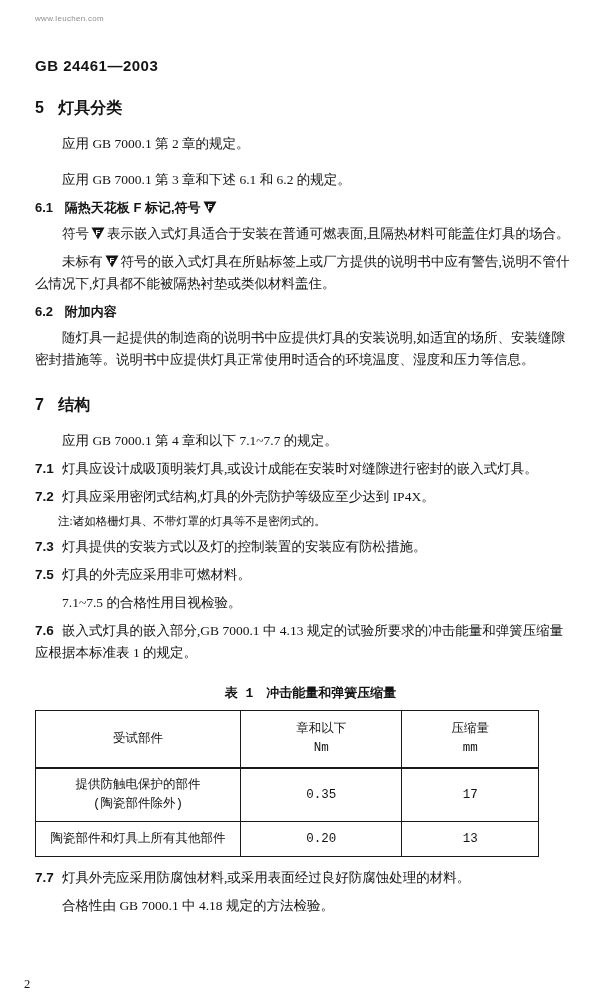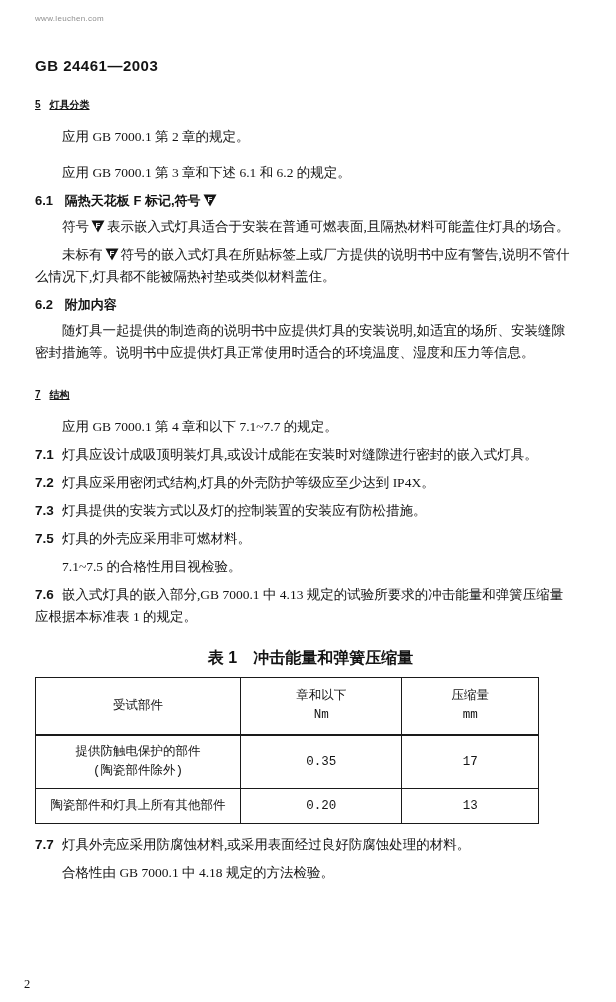--- a/index.html
+++ b/index.html
@@ -8,34 +8,34 @@
     font-family:"Liberation Serif","DejaVu Serif",serif;
     -webkit-font-smoothing:antialiased;
   }
   .page{position:relative;width:616px;height:1002px;overflow:hidden;
         padding:14px 30px 0 35px;box-sizing:border-box;}
   .watermark{font-family:"Liberation Sans","DejaVu Sans",sans-serif;
         font-size:8px;color:#8f8f8f;letter-spacing:.3px;}
   .doc-code{margin-top:34px;font-size:15px;font-weight:bold;
         font-family:"Liberation Sans","DejaVu Sans",sans-serif;letter-spacing:.5px;}
   h2.sec{font-family:"Liberation Sans","DejaVu Sans",sans-serif;
-        font-size:10px;font-weight:bold;margin:24px 0 0 0;text-decoration:underline;}
+        font-size:16px;font-weight:bold;margin:24px 0 0 0;}
   h3.sub{font-family:"Liberation Sans","DejaVu Sans",sans-serif;
         font-size:13px;font-weight:bold;margin:8px 0 0 0;}
   h2.sec .num,h3.sub .num{margin-right:.9em;}
   p{margin:6px 10px 0 0;font-size:13.5px;line-height:22px;}
   p.indent{text-indent:2em;}
   p.spaced{margin-top:14px;}
   p.clause{text-indent:0;}
   .clause .num{font-family:"Liberation Sans","DejaVu Sans",sans-serif;
         font-weight:bold;margin-right:.6em;}
   p.note{font-size:11.5px;line-height:18px;margin:4px 0 0 0;padding-left:2em;}
   .fsym{display:inline-block;vertical-align:-2px;margin:0 2px;}
-  .tbl-title{margin-top:20px;text-align:center;font-size:16px;font-weight:bold;
-        font-family:Liberation Sans, sans-serif;}
+  .tbl-title{margin-top:20px;text-align:center;font-size:13px;font-weight:bold;
+        font-family:Liberation Mono, monospace;}
   table.t1{width:504px;margin:8px 0 0 0;border-collapse:collapse;
         border:1.6px solid #1a1a1a;table-layout:fixed;font-family:Liberation Mono, monospace;}
   table.t1 td{border:1px solid #1a1a1a;text-align:center;vertical-align:middle;
         font-size:12.5px;line-height:19px;padding:4px 2px;}
   table.t1 tr.hdr td{border-bottom:2.2px solid #1a1a1a;height:48px;}
   .col-part{width:41%;}.col-energy{width:32%;}.col-comp{width:27%;}
   tr.r0 td{height:44px;}
   tr.r1 td{height:26px;}
   .page-num{position:absolute;left:24px;bottom:10px;font-size:12.5px;}
 </style>
@@ -79,20 +79,21 @@
   </h3>
   <p class="indent">随灯具一起提供的制造商的说明书中应提供灯具的安装说明,如适宜的场所、安装缝隙密封措施等。说明书中应提供灯具正常使用时适合的环境温度、湿度和压力等信息。</p>
 
   <h2 class="sec">
     <span class="num">7</span><span>结构</span>
   </h2>
   <p class="indent spaced">应用 GB 7000.1 第 4 章和以下 7.1~7.7 的规定。</p>
 
   <p class="clause"><span class="num">7.1</span><span>灯具应设计成吸顶明装灯具,或设计成能在安装时对缝隙进行密封的嵌入式灯具。</span></p>
   <p class="clause"><span class="num">7.2</span><span>灯具应采用密闭式结构,灯具的外壳防护等级应至少达到 IP4X。</span></p>
+  <p class="note">注:诸如格栅灯具、不带灯罩的灯具等不是密闭式的。</p>
   <p class="clause"><span class="num">7.3</span><span>灯具提供的安装方式以及灯的控制装置的安装应有防松措施。</span></p>
   <p class="clause"><span class="num">7.5</span><span>灯具的外壳应采用非可燃材料。</span></p>
   <p class="indent">7.1~7.5 的合格性用目视检验。</p>
   <p class="clause"><span class="num">7.6</span><span>嵌入式灯具的嵌入部分,GB 7000.1 中 4.13 规定的试验所要求的冲击能量和弹簧压缩量应根据本标准表 1 的规定。</span></p>
 
   <div class="tbl-title">表 1　冲击能量和弹簧压缩量</div>
 
   <table class="t1">
     <tbody>
       <tr class="hdr">

